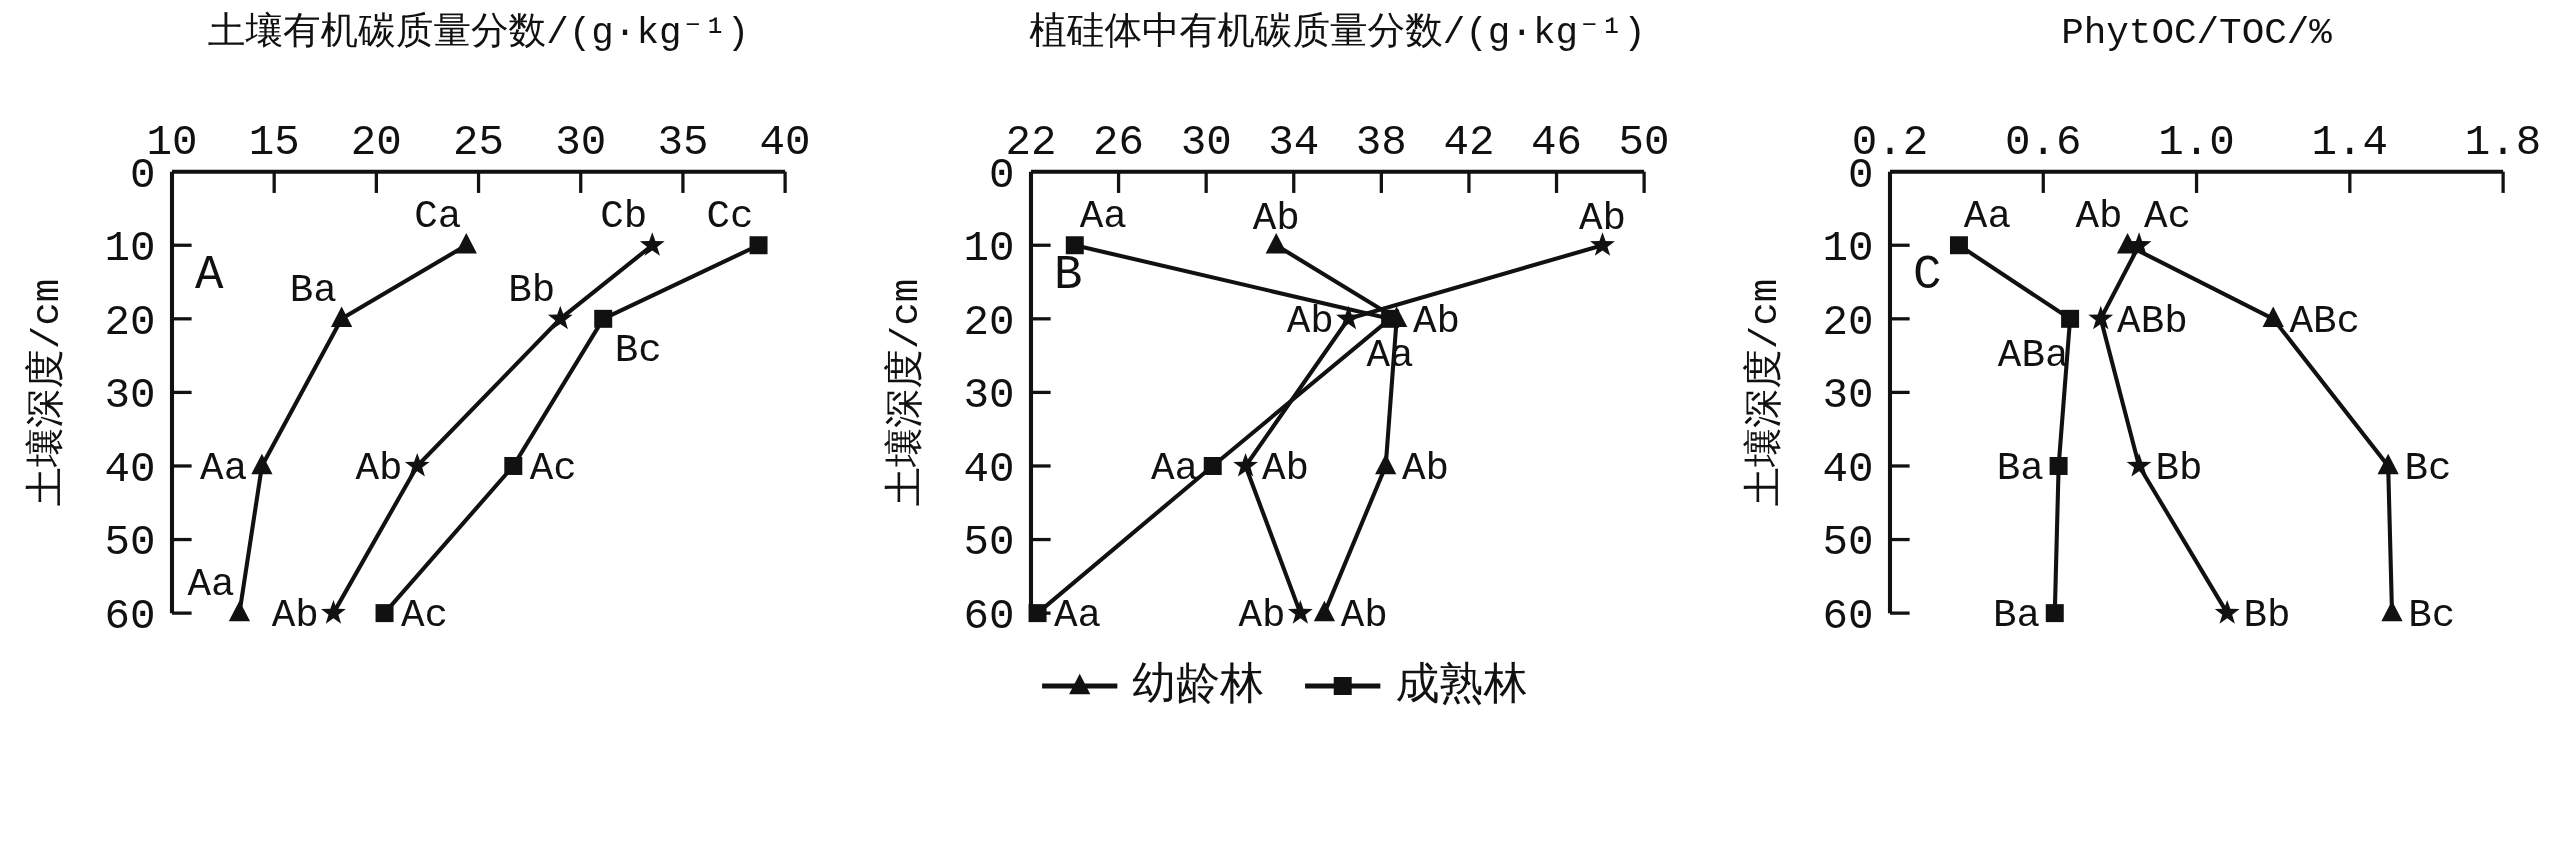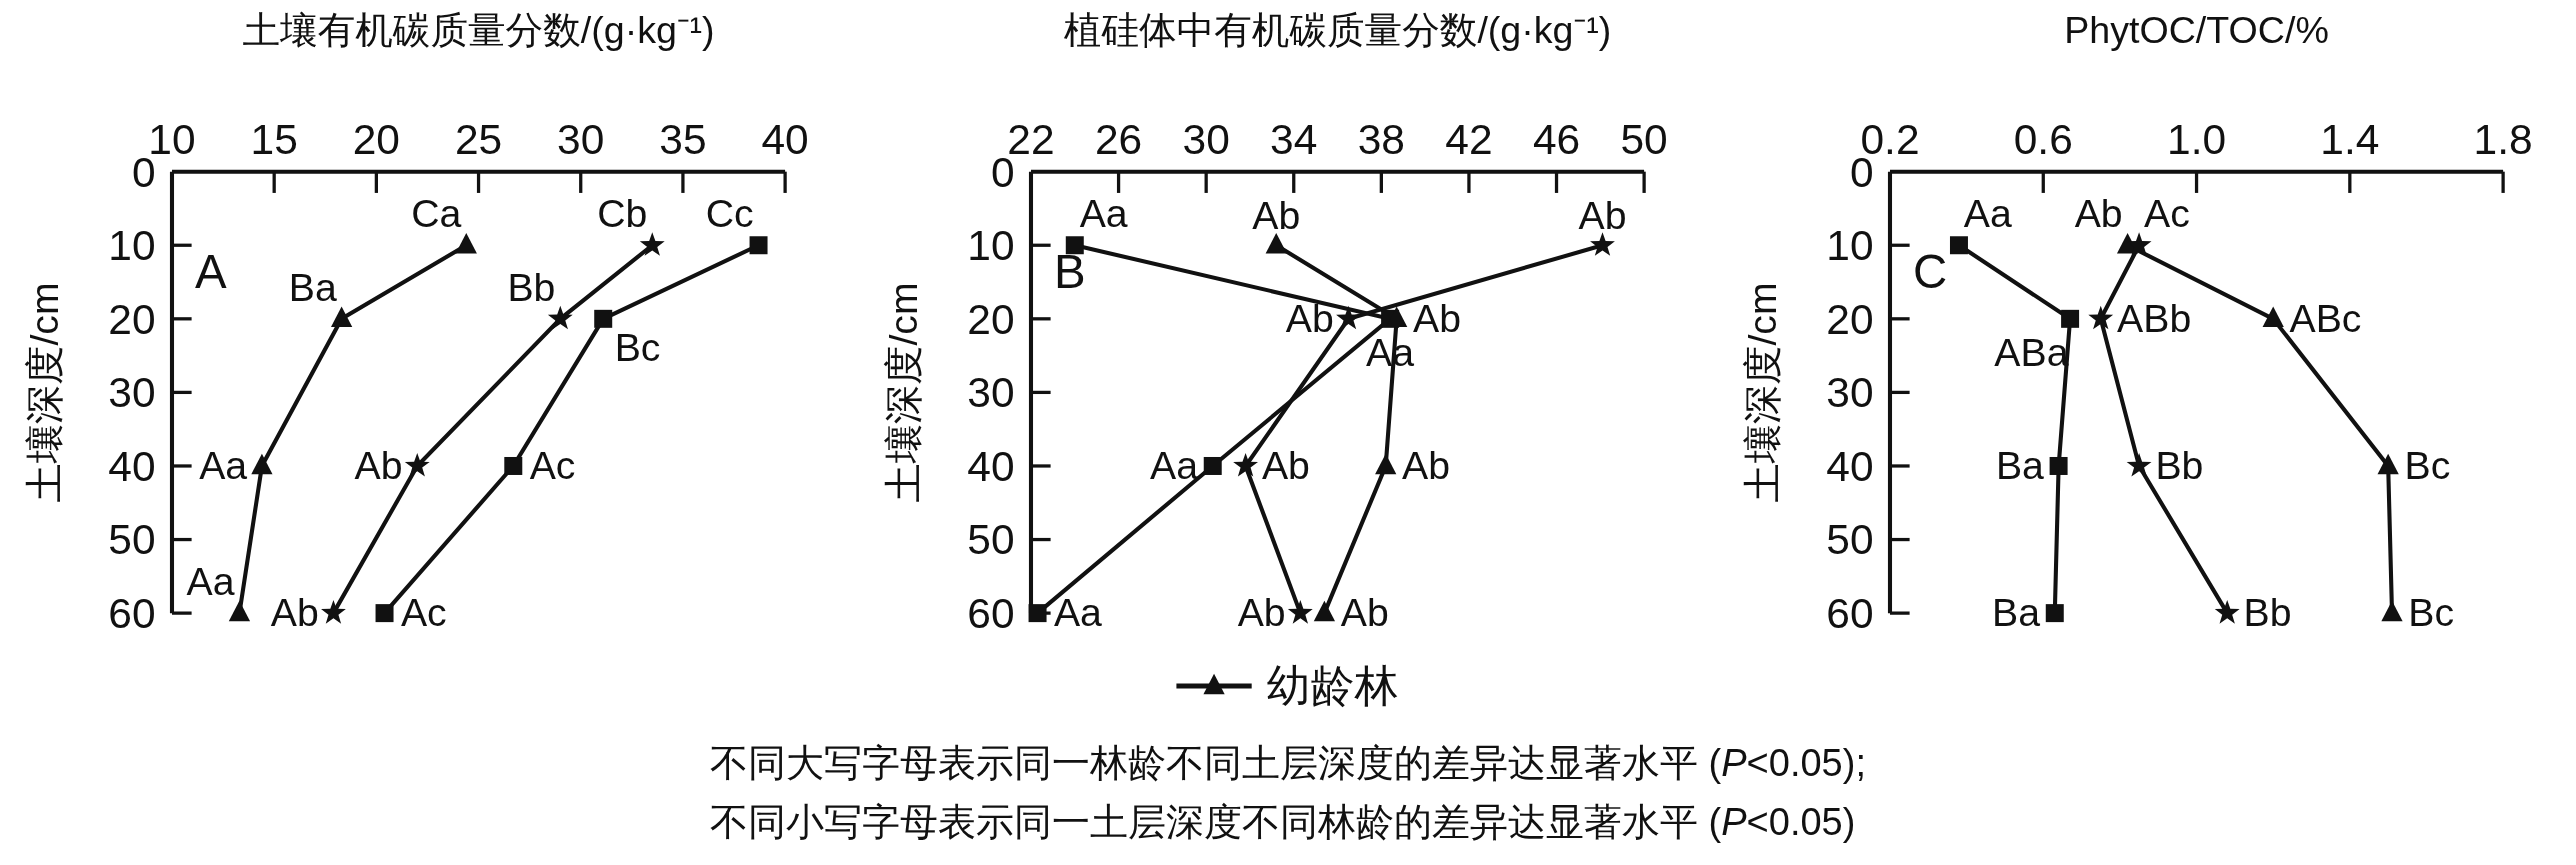--- a/index.html
+++ b/index.html
@@ -1,17 +1,17 @@
 <!DOCTYPE html>
 <html style="font-size:13px"><head>
 <meta charset="utf-8">
 <style>
   html,body{margin:0;padding:0;background:#fff;}
   #page{position:relative;width:2576px;height:865px;background:#fff;overflow:hidden;
-        font-family:Liberation Sans, sans-serif;color:#111;}
+        font-family:Liberation Mono, monospace;color:#111;}
   #charts-row{position:absolute;left:0;top:0;width:2576px;height:654px;display:flex;}
   .panel{width:859px;height:654px;flex:0 0 auto;}
   #legend{position:absolute;top:664px;left:50%;transform:translateX(-51%);
           display:flex;align-items:flex-end;gap:38px;}
   .legend-item{display:flex;align-items:center;gap:11.4px;}
   .legend-label{font-size:44px;line-height:1;}
   #caption{position:absolute;top:734px;left:50%;transform:translateX(-50%);
            font-size:38px;line-height:1.55;white-space:nowrap;}
   svg text{fill:#111;}
 </style>
@@ -212,19 +212,22 @@
       </svg>
     </div>
   <div id="legend">
       <div class="legend-item">
         <svg viewBox="0 0 100 44" width="82" height="36">
           <line x1="4" y1="22" x2="96" y2="22" stroke="#111111" stroke-width="6"></line>
           <path d="M 50,7 L 63,32 L 37,32 Z" fill="#111111"></path>
         </svg>
         <span class="legend-label">幼龄林</span>
       </div>
+      <div class="legend-item">
+        <svg viewBox="0 0 100 44" width="82" height="36">
+          <line x1="4" y1="22" x2="96" y2="22" stroke="#111111" stroke-width="6"></line>
+          <rect x="39" y="11" width="22" height="22" fill="#111111"></rect>
+        </svg>
+        <span class="legend-label">成熟林</span>
+      </div>
     </div>
-  <div id="caption">
-    <div>不同大写字母表示同一林龄不同土层深度的差异达显著水平 (<i>P</i>&lt;0.05);</div>
-    <div>不同小写字母表示同一土层深度不同林龄的差异达显著水平 (<i>P</i>&lt;0.05)</div>
-  </div>
 </div>
 
 
 </body></html>

